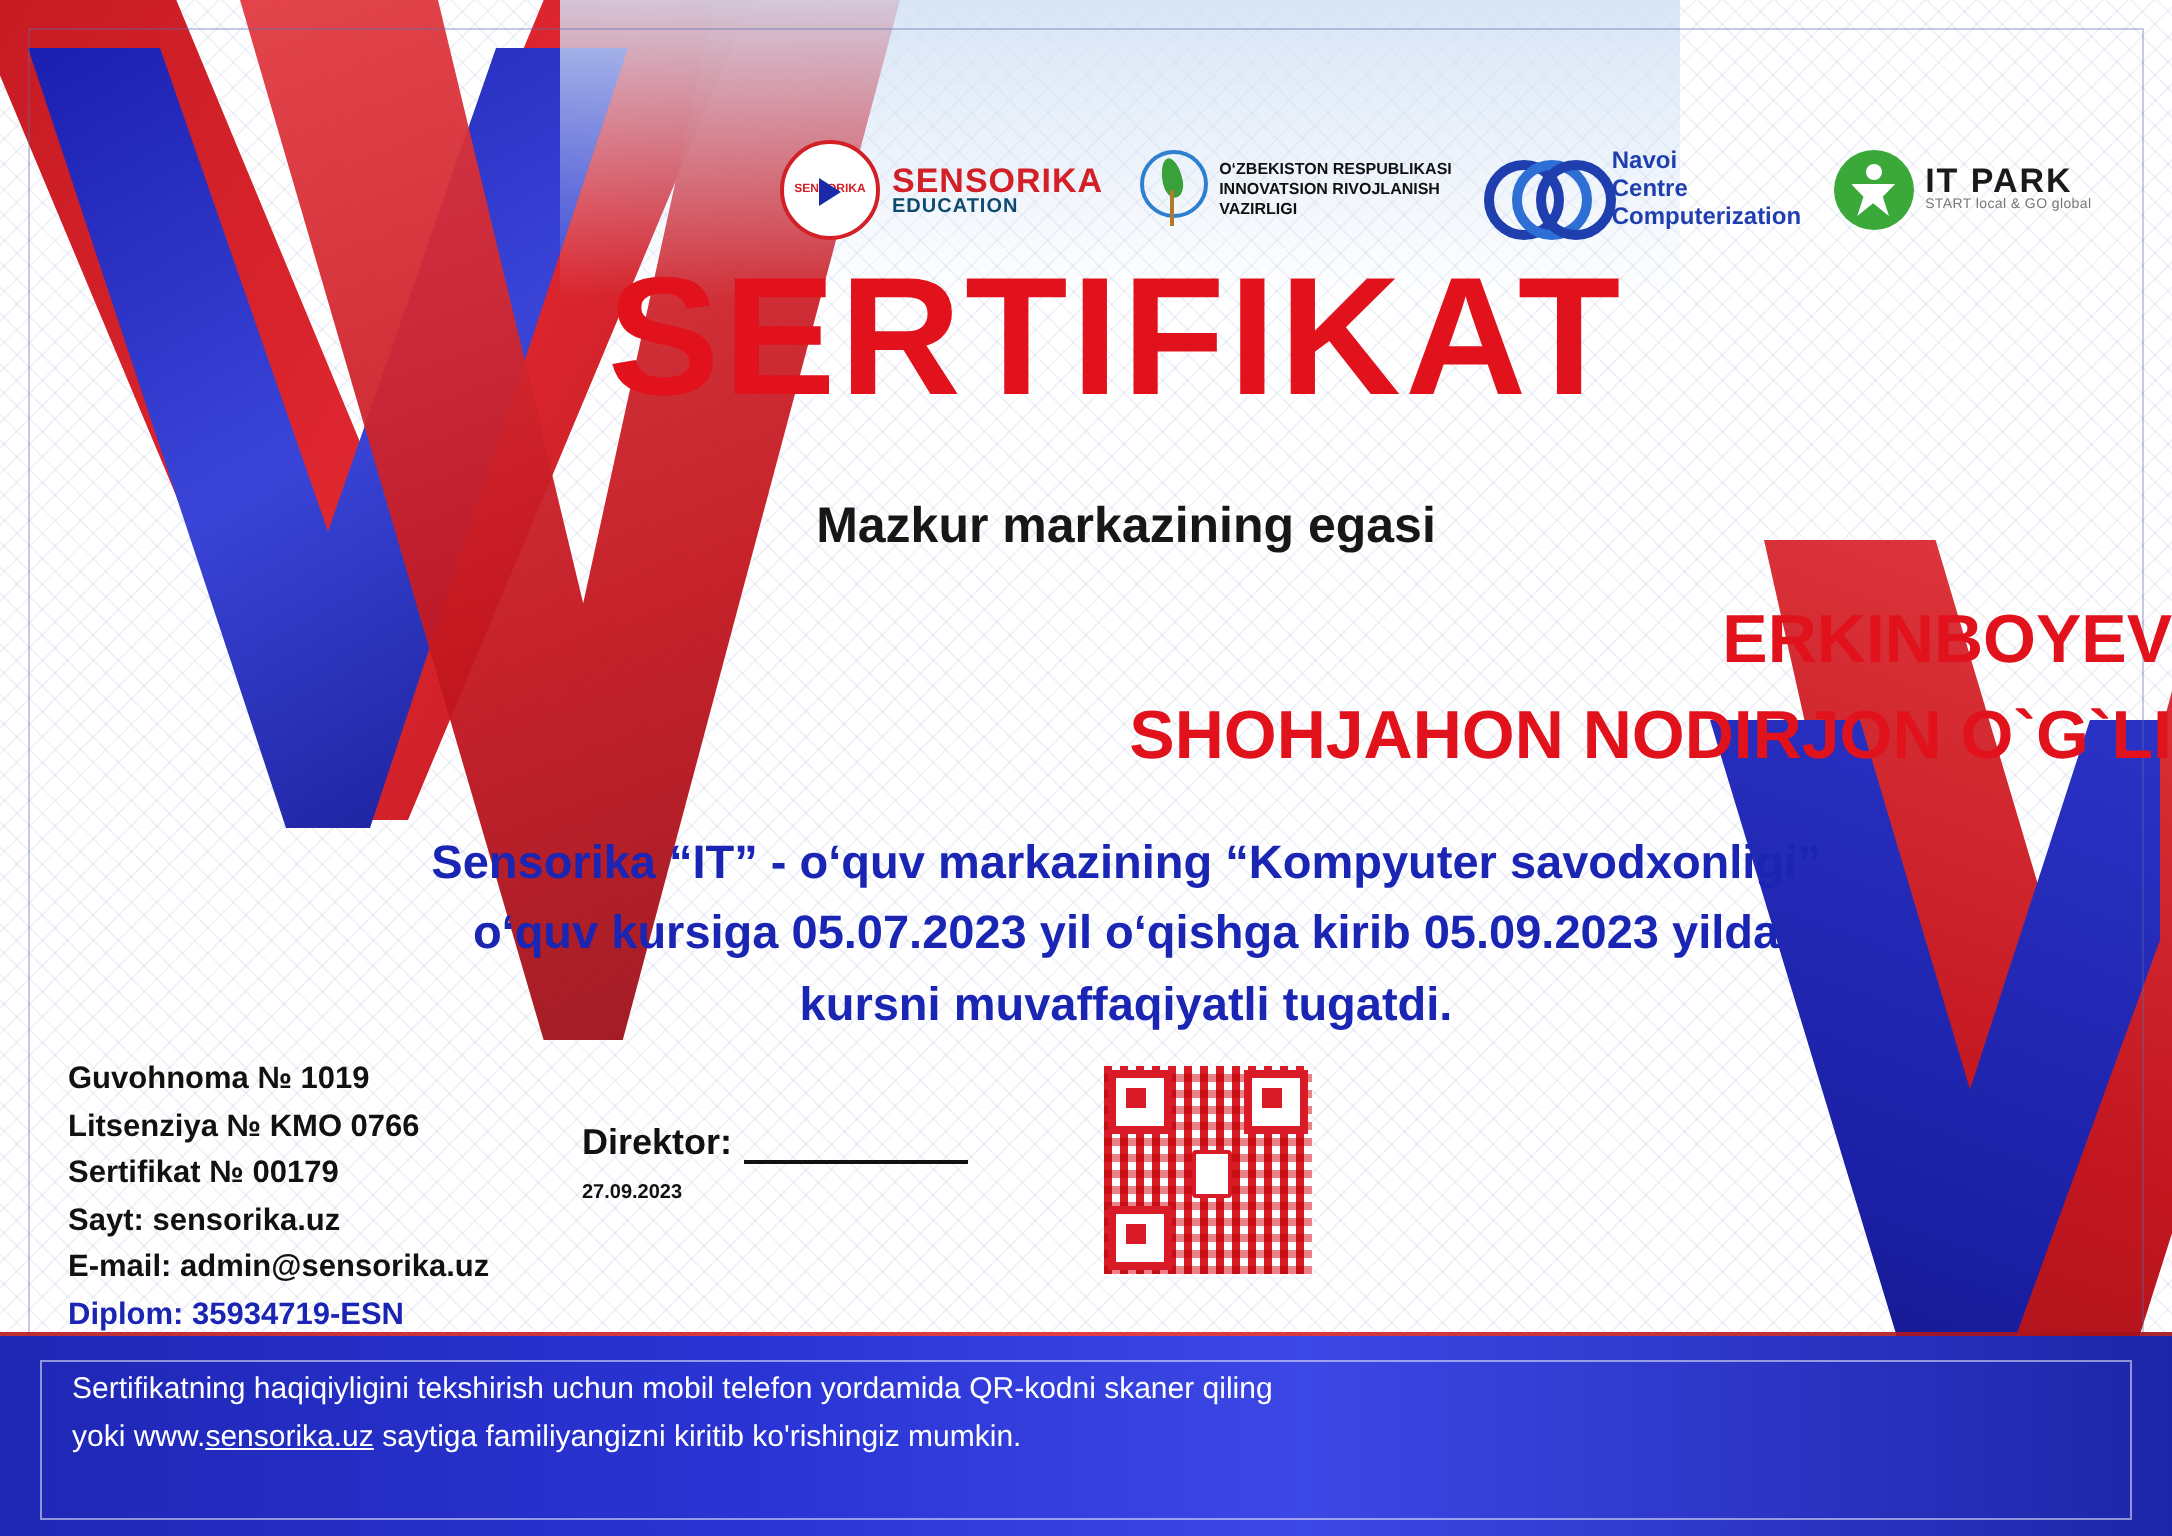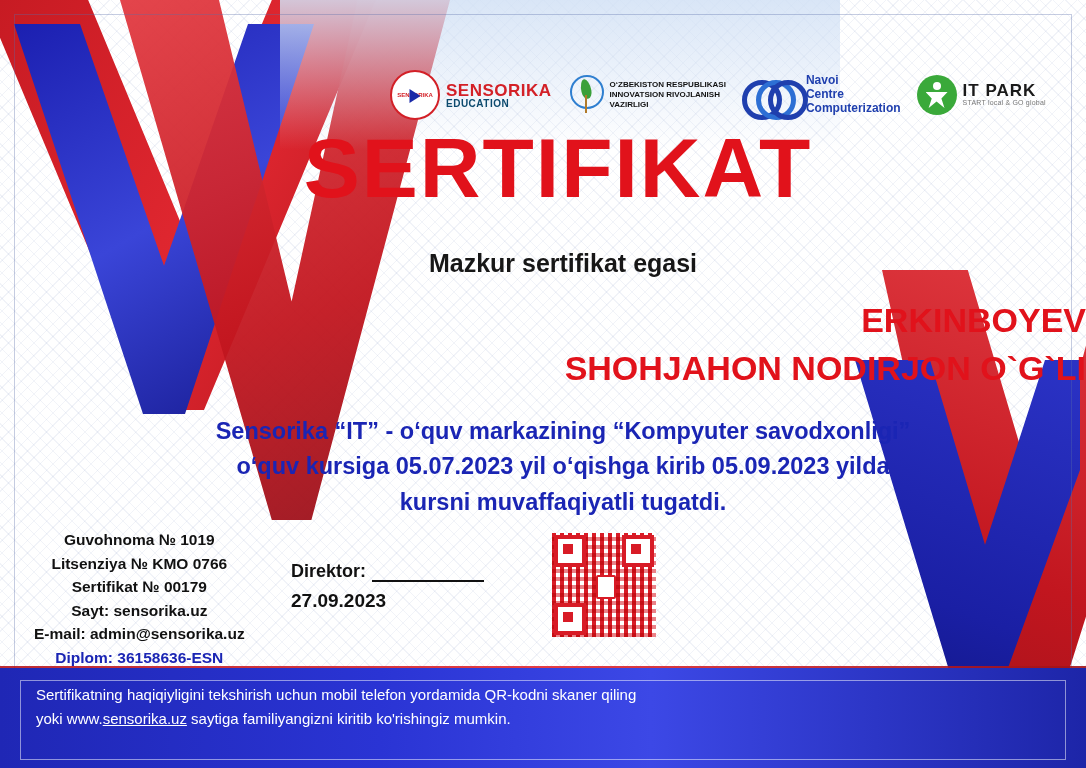--- a/index.html
+++ b/index.html
@@ -314,37 +314,36 @@
 
   
   .details {
     position: absolute;
     left: 34px;
     top: 528px;
     color: #111;
     font-weight: bold;
     font-size: 15.5px;
     line-height: 1.52;
-    text-align: center;
   }
   .details .diploma {
     color: #1a25b4;
   }
 
   .director-block {
     position: absolute;
     left: 291px;
     top: 562px;
     color: #111;
     font-weight: bold;
     font-size: 18px;
     line-height: 1.1;
   }
   .director-block .date {
-    font-size: 19px;
+    font-size: 10px;
     margin-top: 9px;
   }
   .sign-line {
     display: inline-block;
     border-bottom: 2px solid #111;
     width: 112px;
     margin-left: 6px;
     vertical-align: bottom;
     height: 16px;
   }
@@ -459,40 +458,40 @@
       </div>
       <div class="txt">
         <div class="l1">IT PARK</div>
         <div class="l2">START local &amp; GO global</div>
       </div>
     </div>
 
   </div>
 
   <div class="title">SERTIFIKAT</div>
-  <div class="subtitle">Mazkur sertifikat egasi</div>
+  <div class="subtitle">Mazkur markazining egasi</div>
 
   <div class="recipient">
     <div>ERKINBOYEV</div>
     <div>SHOHJAHON NODIRJON O`G`LI</div>
   </div>
 
   <div class="body-text">
     <div>Sensorika “IT” - o‘quv markazining “Kompyuter savodxonligi”</div>
     <div>o‘quv kursiga 05.07.2023 yil o‘qishga kirib 05.09.2023 yilda</div>
     <div>kursni muvaffaqiyatli tugatdi.</div>
   </div>
 
   <div class="details">
     <div>Guvohnoma № 1019</div>
     <div>Litsenziya № KMO 0766</div>
     <div>Sertifikat № 00179</div>
     <div>Sayt: sensorika.uz</div>
     <div>E-mail: admin@sensorika.uz</div>
-    <div class="diploma">Diplom: 36158636-ESN</div>
+    <div class="diploma">Diplom: 35934719-ESN</div>
   </div>
 
   <div class="director-block">
     <div>
       <span>Direktor:</span><span class="sign-line"></span>
     </div>
     <div class="date">27.09.2023</div>
   </div>
 
   <div class="qr">

